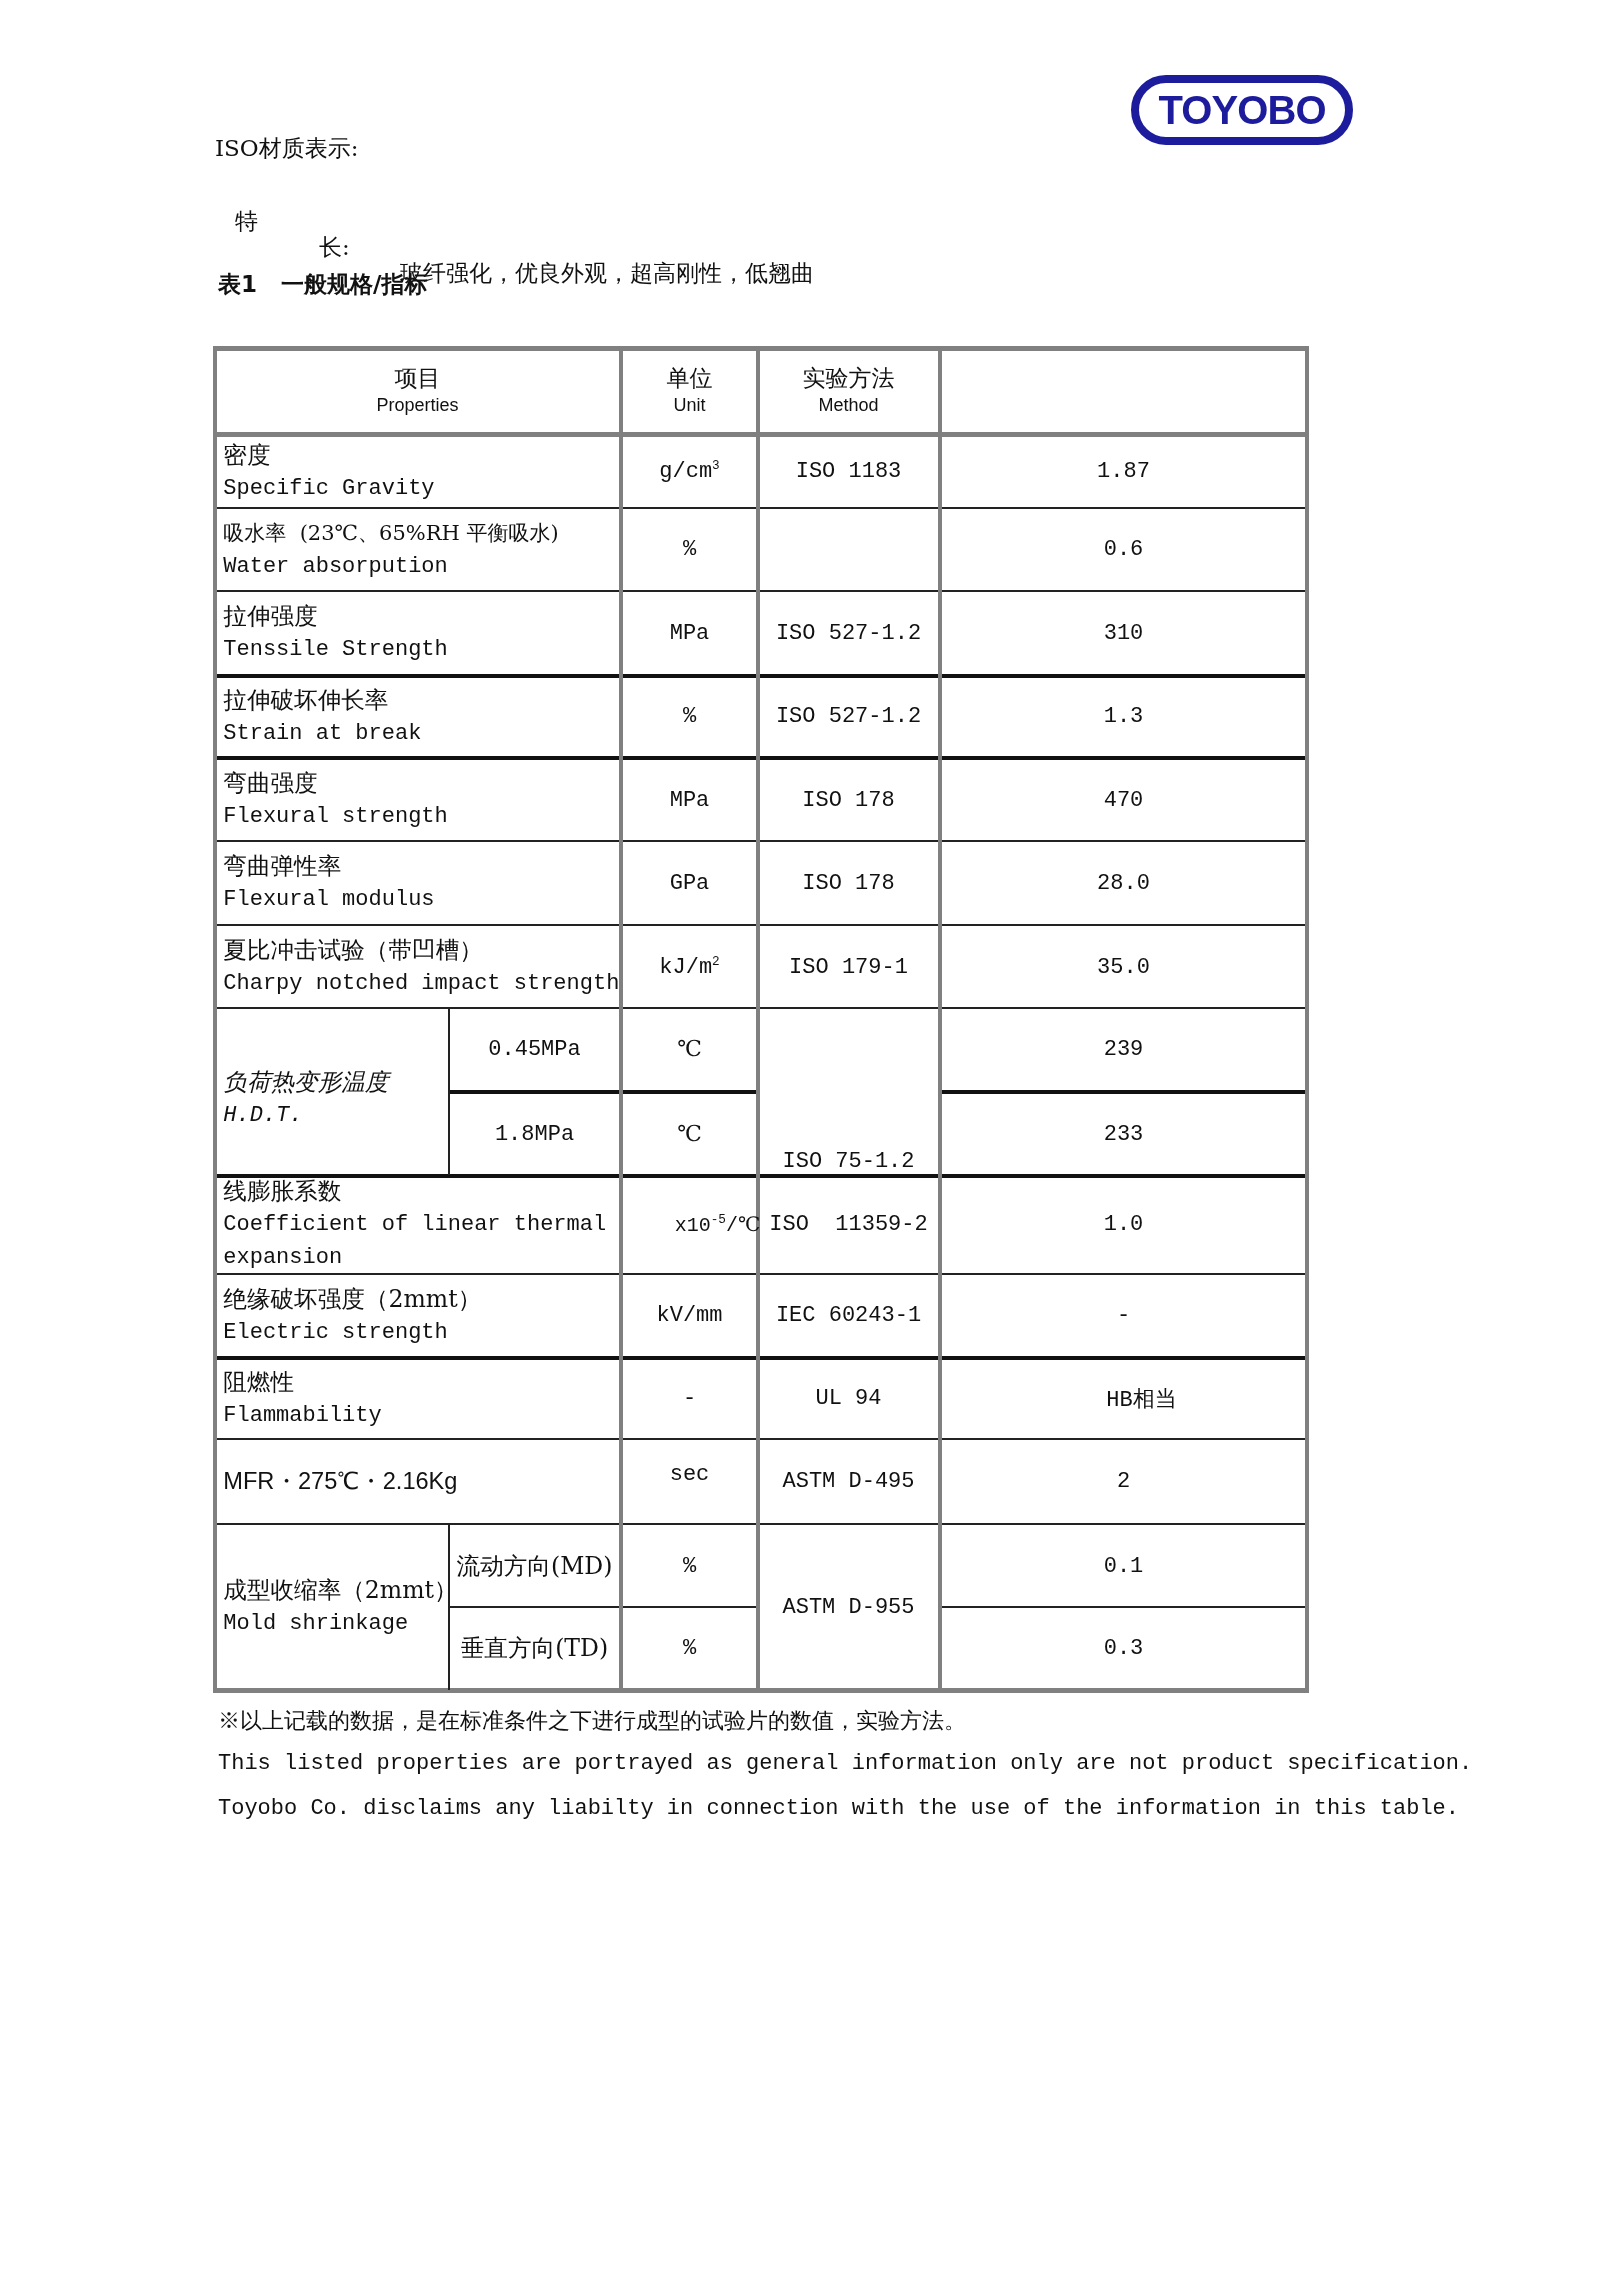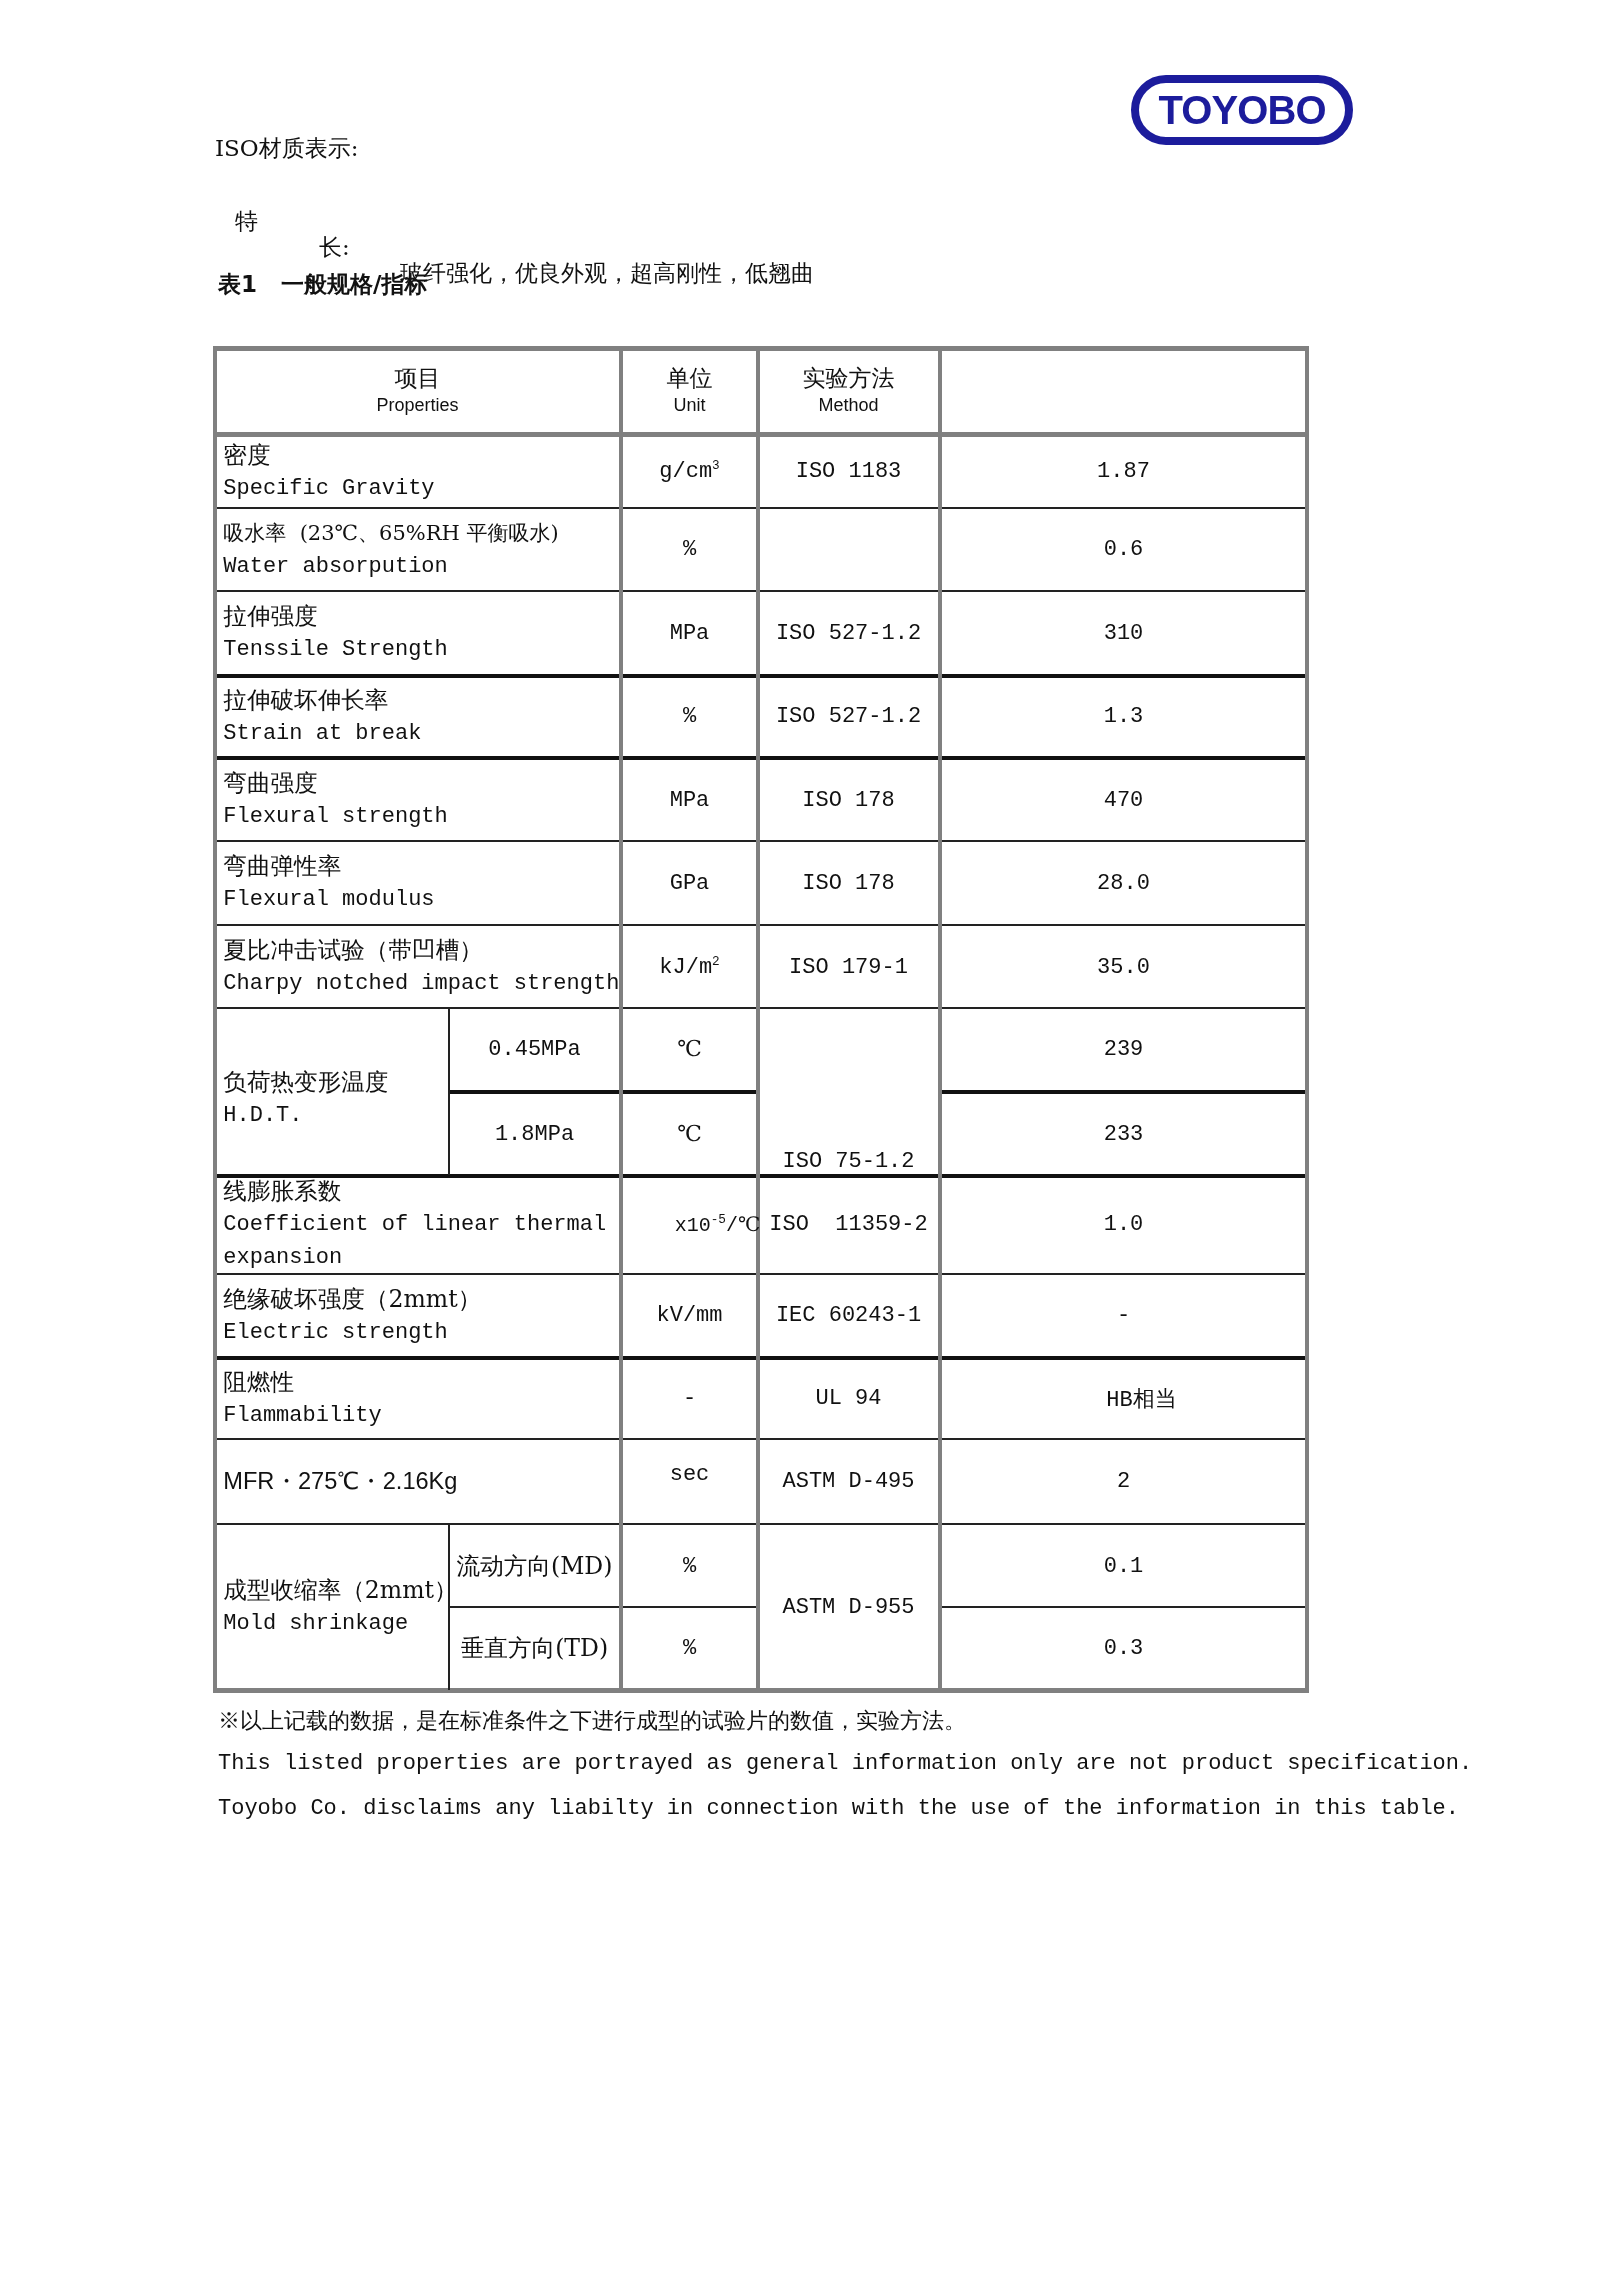--- a/index.html
+++ b/index.html
@@ -193,21 +193,21 @@
   <div class="cell center" style="left:623px;top:926px;width:133px;height:82px;">
     <div class="val"><span>kJ/m</span><sup>2</sup></div>
   </div>
   <div class="cell center" style="left:759px;top:926px;width:179px;height:82px;">
     <div class="val">ISO 179-1</div>
   </div>
   <div class="cell center" style="left:942px;top:926px;width:363px;height:82px;">
     <div class="val">35.0</div>
   </div>
 
-  <div class="cell left" style="left:216px;top:1009px;width:232px;height:179px;">
+  <div class="cell left" style="left:216px;top:1009px;width:232px;height:179px;font-style:italic;">
     <div class="zh">负荷热变形温度</div>
     <div class="en">H.D.T.</div>
   </div>
   <div class="cell center" style="left:450px;top:1009px;width:169px;height:81px;">
     <div class="val">0.45MPa</div>
   </div>
   <div class="cell center" style="left:450px;top:1094px;width:169px;height:80px;">
     <div class="val">1.8MPa</div>
   </div>
   <div class="cell center" style="left:623px;top:1009px;width:133px;height:81px;">

